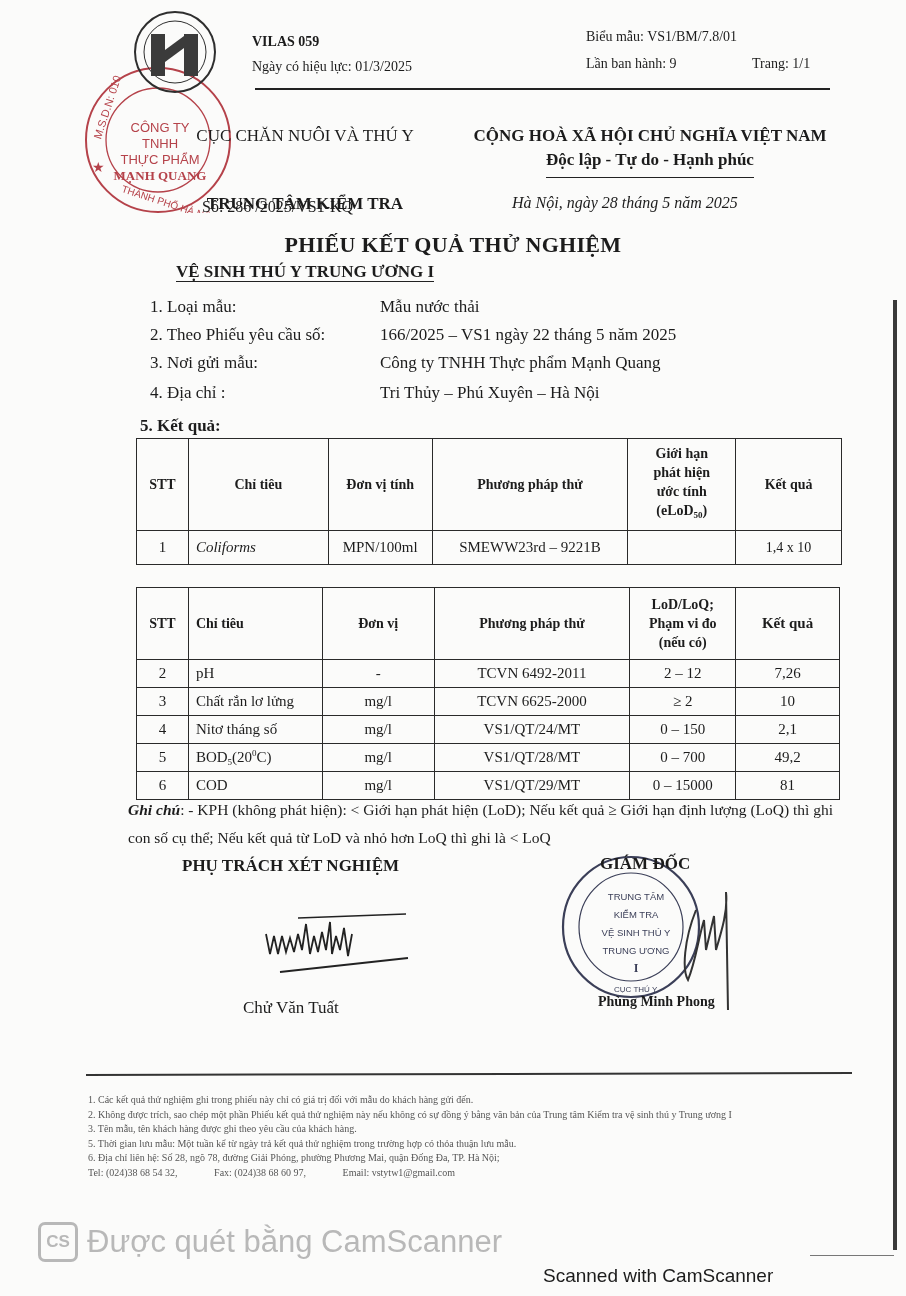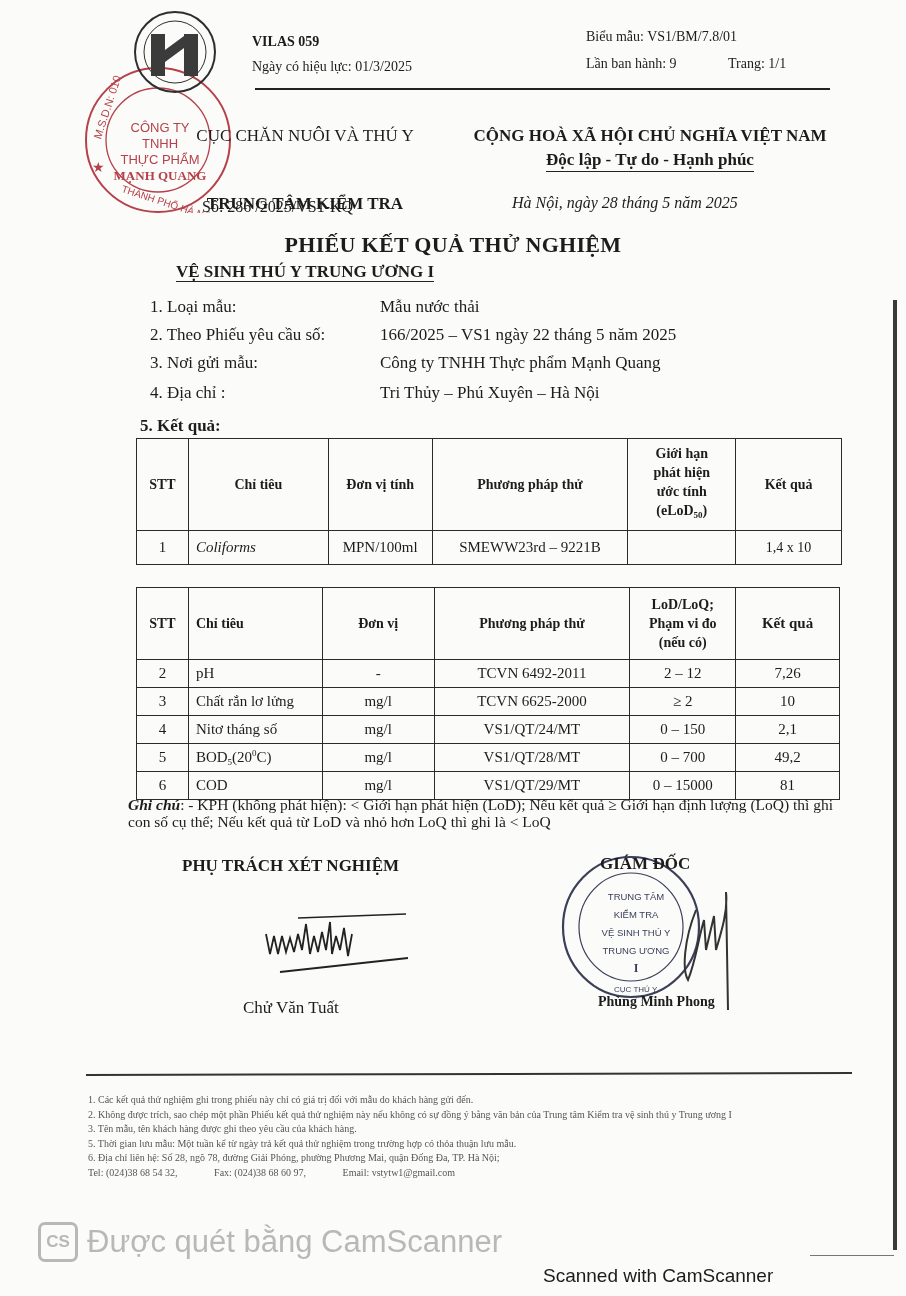--- a/index.html
+++ b/index.html
@@ -8,31 +8,31 @@
 
   .page { position: absolute; left: 0; top: 0; width: 906px; height: 1296px; background: #fbfbfa; }
   .edge-right { position: absolute; left: 893px; top: 300px; width: 4px; height: 950px; background: #3a3a3a; }
   .edge-bottom { position: absolute; left: 810px; top: 1255px; width: 84px; height: 1px; background: #777; }
 
   .abs { position: absolute; white-space: nowrap; }
   .vilas { left: 252px; top: 34px; font-size: 14px; font-weight: bold; }
   .effdate { left: 252px; top: 59px; font-size: 14px; }
   .form-code { left: 586px; top: 29px; font-size: 14px; }
   .issue { left: 586px; top: 56px; font-size: 14px; }
-  .page-no { left: 728px; top: 56px; font-size: 14px; }
+  .page-no { left: 752px; top: 56px; font-size: 14px; }
   .rule-top { position: absolute; left: 255px; top: 88px; width: 575px; height: 1.5px; background: #222; }
 
   .org { top: 124px; left: 140px; width: 330px; text-align: center; font-size: 17px; line-height: 24px; }
   .org .l1 { font-weight: normal; }
   .org .l2, .org .l3 { font-weight: bold; margin-top: 44px; }
   .org .l3 span { border-bottom: 1.5px solid #222; }
   .docno { left: 202px; top: 198px; font-size: 16px; }
 
   .rep { top: 124px; left: 460px; width: 380px; text-align: center; font-size: 17px; line-height: 24px; font-weight: bold; }
-  .rep .l2 span { border-bottom: 1.5px solid #222; padding-bottom: 2px; }
+  .rep .l2 span { border-bottom: 1.5px solid #222; padding-bottom: 8px; }
   .date { left: 512px; top: 194px; font-size: 16px; font-style: italic; }
 
   .title { left: 0; top: 232px; width: 906px; text-align: center; font-size: 22px; font-weight: bold; letter-spacing: 0.3px; }
 
   
   .info { font-size: 17px; }
   .info .lbl { position: absolute; left: 150px; }
   .info .val { position: absolute; left: 380px; }
   .kq { left: 140px; top: 416px; font-size: 17px; font-weight: bold; }
 
@@ -41,21 +41,21 @@
   td, th { border: 1.3px solid #2a2a2a; text-align: center; vertical-align: middle; padding: 0 3px; }
   th { font-weight: bold; }
   .t1 { left: 136px; top: 438px; width: 706px; }
   .t2 { left: 136px; top: 587px; width: 704px; }
   .t2 td { font-size: 15px; }
   .left { text-align: left !important; padding-left: 7px !important; }
   .ital { font-style: italic; }
   .sub { font-size: 9px; vertical-align: -3px; }
   .sup { font-size: 9px; vertical-align: 6px; }
 
-  .note { left: 128px; top: 796px; width: 720px; font-size: 15.5px; line-height: 17px; white-space: normal; }
+  .note { left: 128px; top: 796px; width: 720px; font-size: 15.5px; line-height: 28px; white-space: normal; }
   .note .hd { font-style: italic; font-weight: bold; }
 
   
   .sig-left-title { left: 182px; top: 856px; font-size: 17px; font-weight: bold; }
   .sig-right-title { left: 600px; top: 854px; font-size: 17px; font-weight: bold; }
   .sig-left-name { left: 243px; top: 998px; font-size: 17px; }
   .sig-right-name { left: 598px; top: 994px; font-size: 14px; font-weight: bold; }
 
   .stamp-red { position: absolute; left: 80px; top: 48px; width: 170px; height: 165px; }
   .stamp-logo { position: absolute; left: 118px; top: 10px; width: 140px; height: 90px; }

